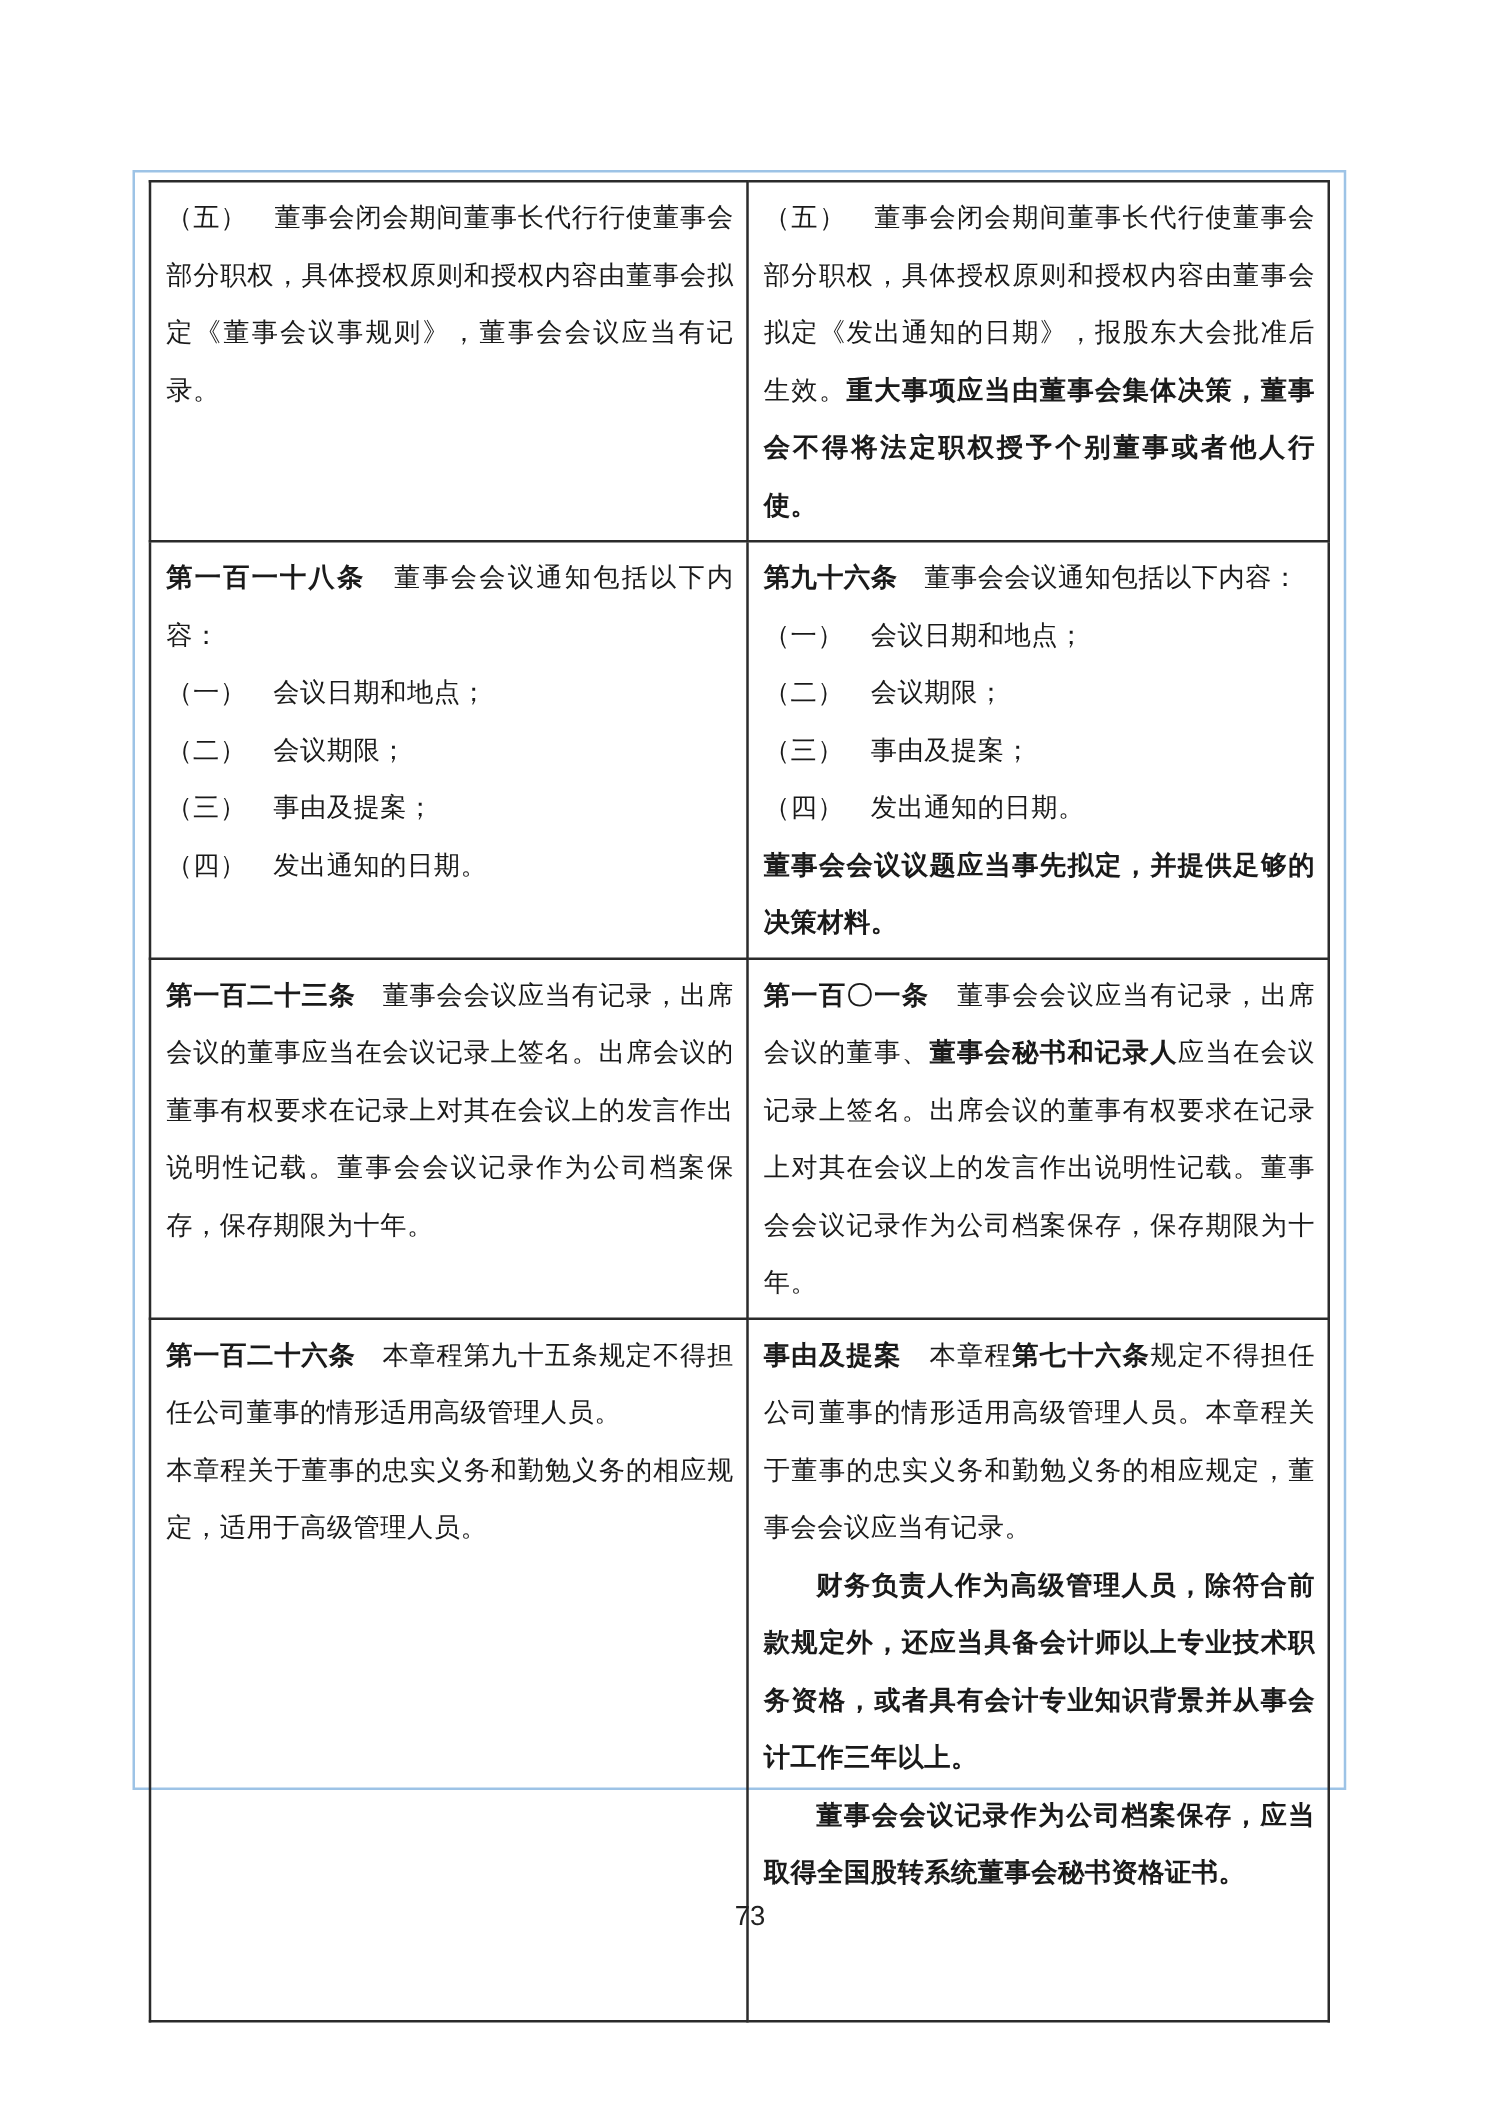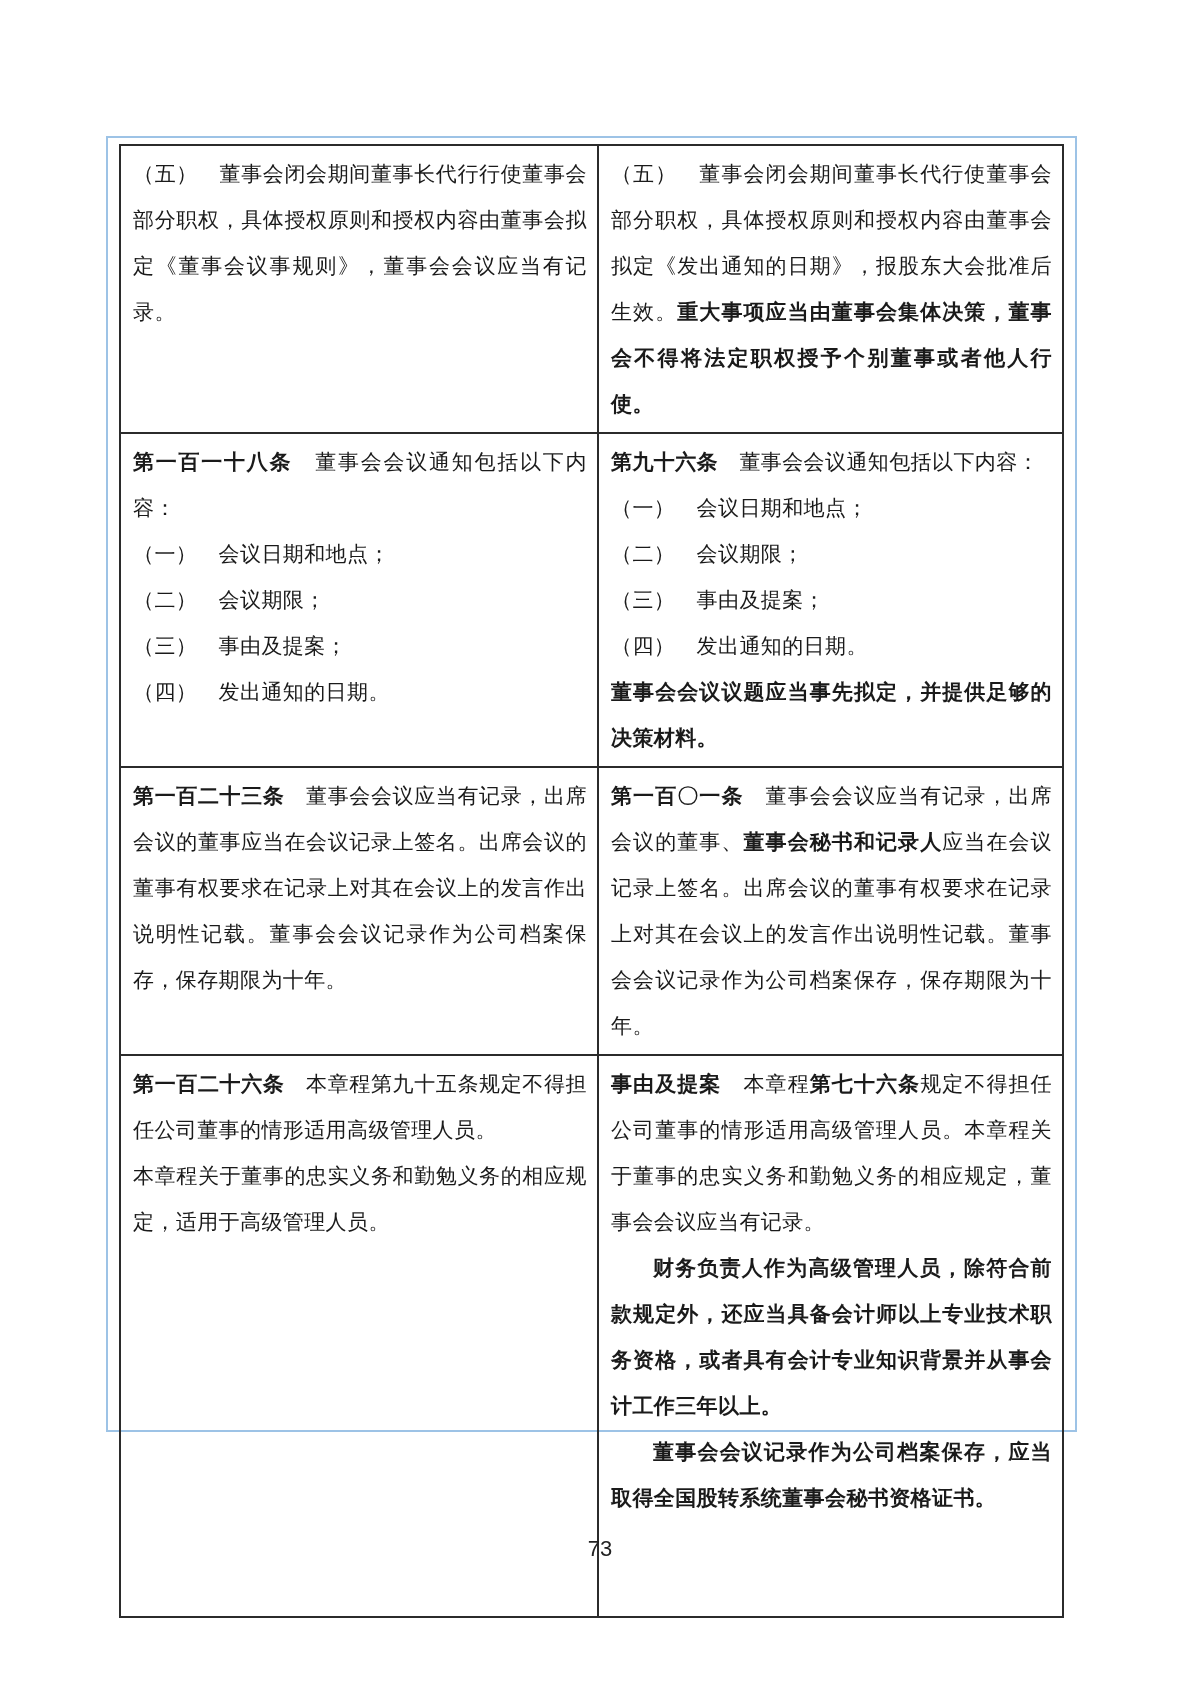--- a/index.html
+++ b/index.html
@@ -49,21 +49,20 @@
   .cell b{font-weight:700;}
   .page-number{
     position:absolute;
     top:1520px;
     left:0;
     width:100%;
     text-align:center;
     font-family:"Liberation Sans","DejaVu Sans",sans-serif;
     font-size:22px;
     color:#222222;
-    margin-top:16px;
   }
 </style>
 </head>
 <body>
 
 <div class="page">
   <div class="frame">
     <table class="cmp">
       <tbody>
           <tr style="height:238px;">

